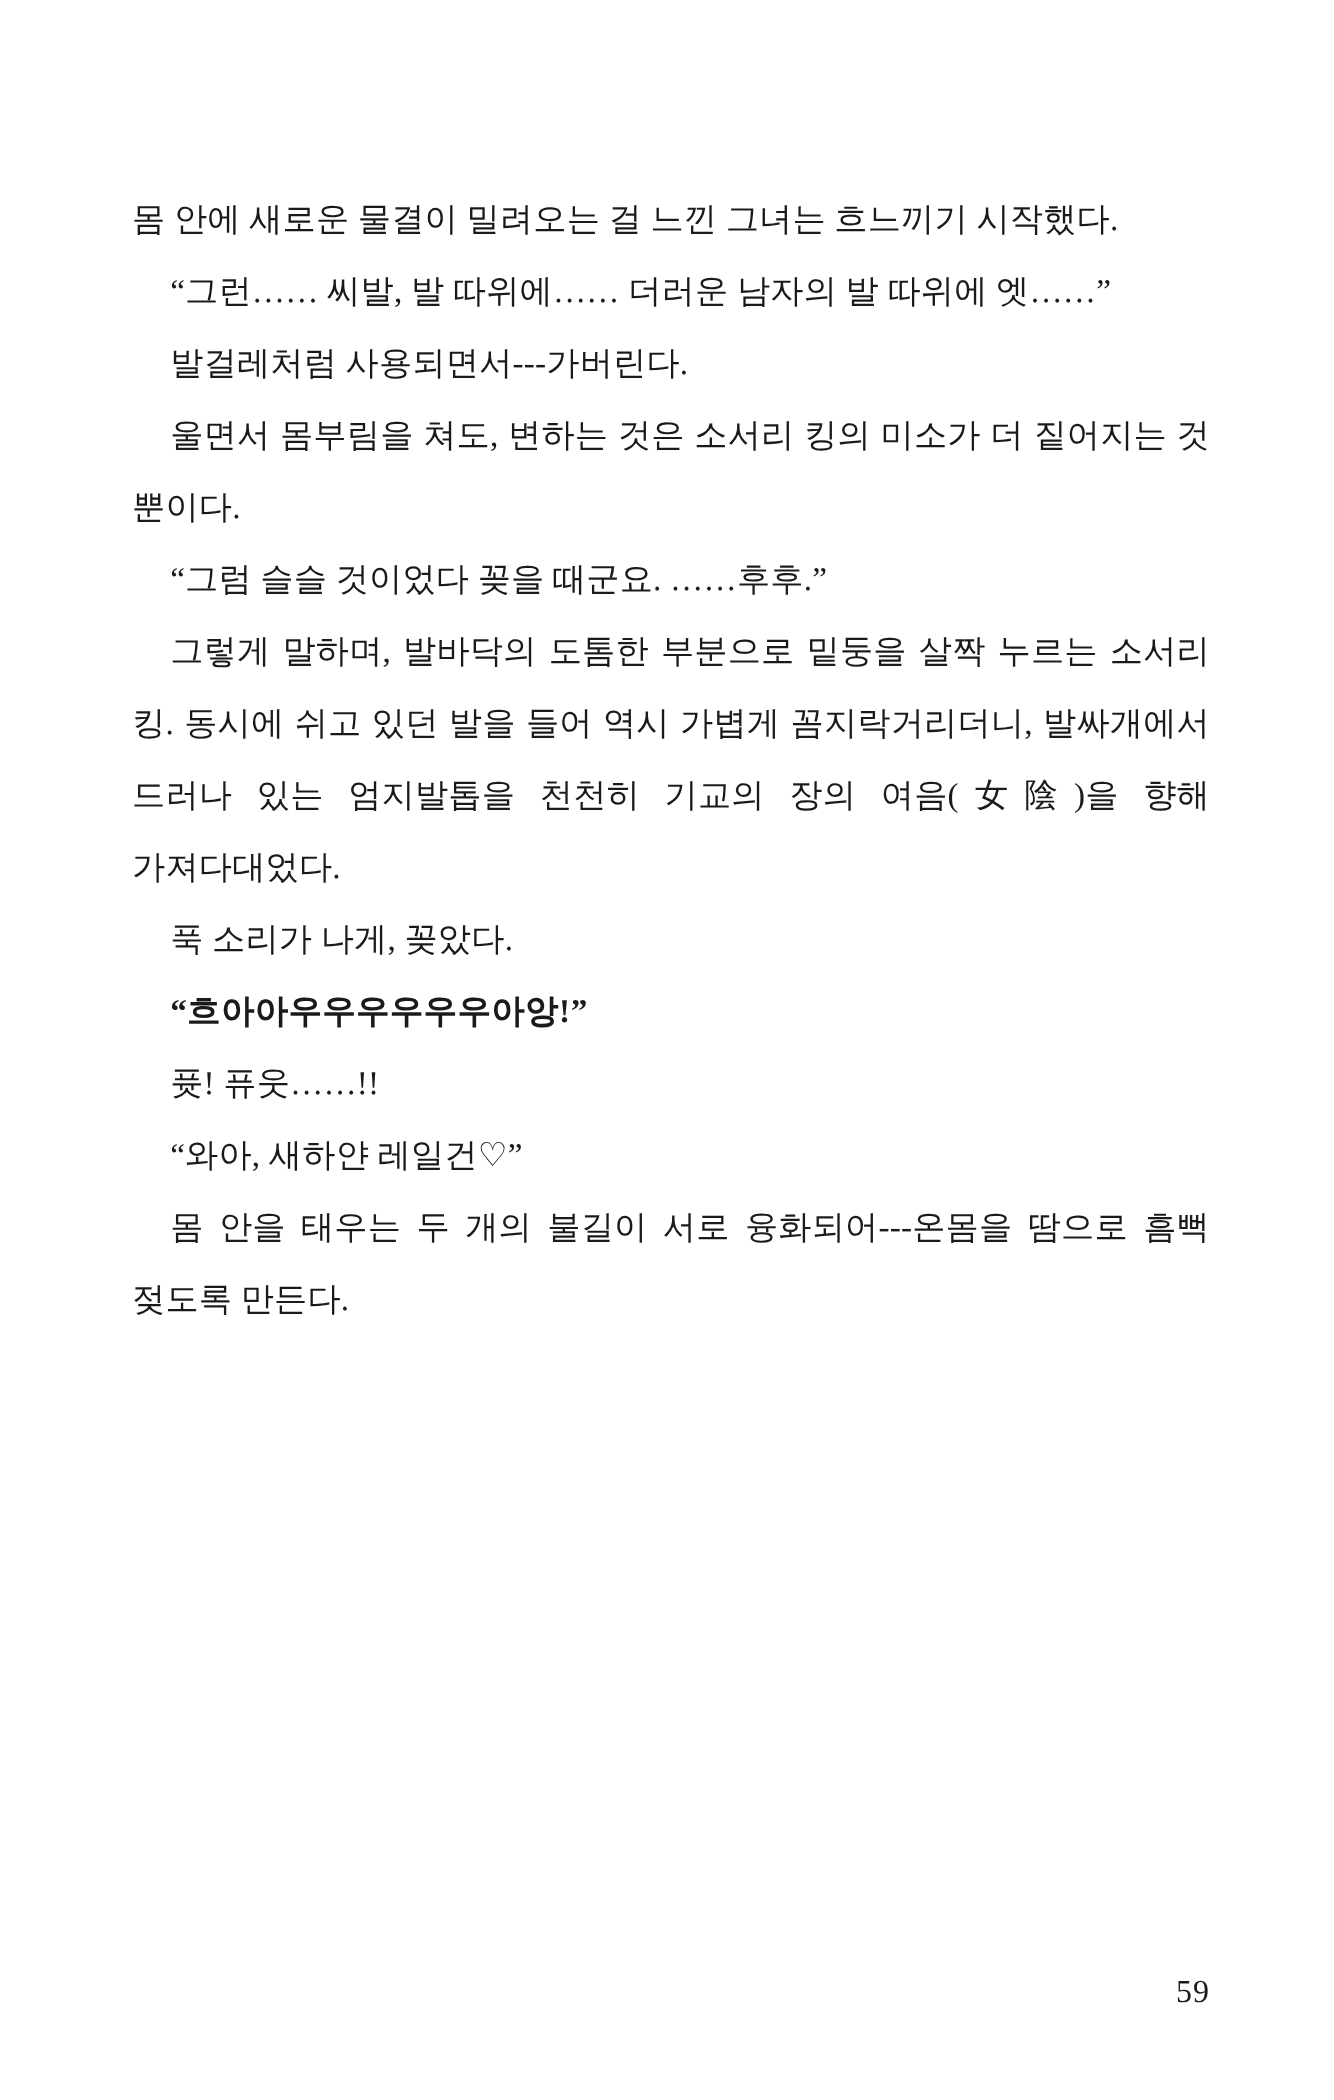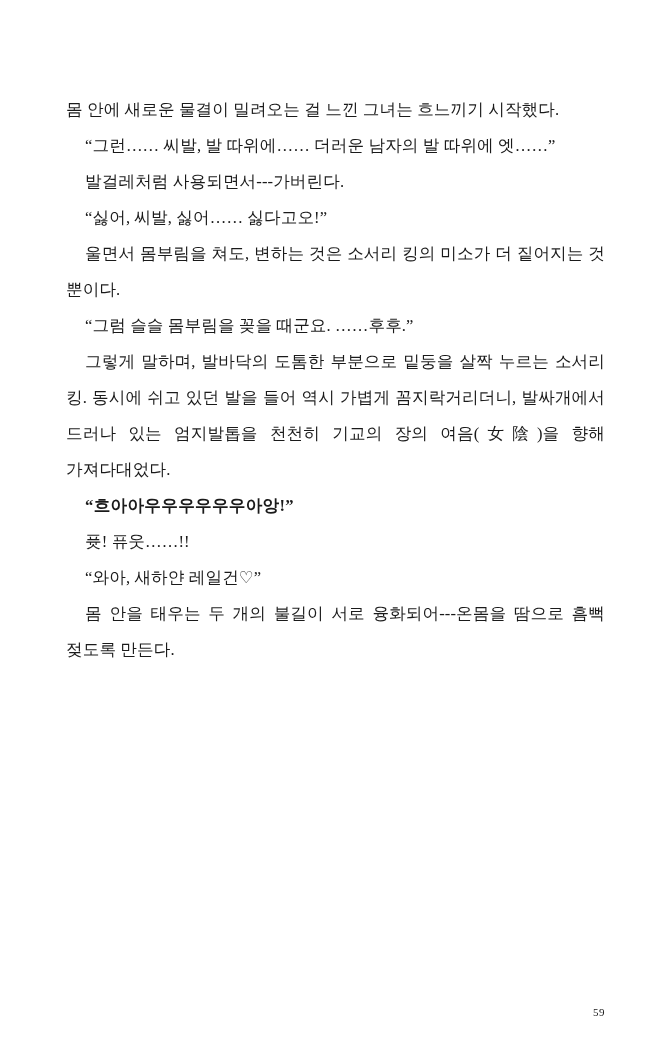--- a/index.html
+++ b/index.html
@@ -36,37 +36,37 @@
   .para.indent {
     text-indent: 1.15em;
   }
   .para.bold {
     font-weight: bold;
     letter-spacing: 0.3px;
   }
   .page-number {
     position: absolute;
     right: 62px;
-    bottom: 32px;
-    font-size: 11px;
+    bottom: 44px;
+    font-size: 16px;
     letter-spacing: 0.5px;
     color: #1a1a1a;
   }
 </style>
 </head>
 <body>
 
 <div class="page">
   <div class="body-text">
     <p class="para">몸 안에 새로운 물결이 밀려오는 걸 느낀 그녀는 흐느끼기 시작했다.</p>
     <p class="para indent">“그런…… 씨발, 발 따위에…… 더러운 남자의 발 따위에 엣……”</p>
     <p class="para indent">발걸레처럼 사용되면서---가버린다.</p>
-    <p class="para indent">“싫어, 씨발, 싫어…… 싫다고오!”</p>
     <p class="para indent">울면서 몸부림을 쳐도, 변하는 것은 소서리 킹의 미소가 더 짙어지는 것 뿐이다.</p>
-    <p class="para indent">“그럼 슬슬 몸부림을 꽂을 때군요. ……후후.”</p>
+    <p class="para indent">“그럼 슬슬 것이었다 꽂을 때군요. ……후후.”</p>
     <p class="para indent">그렇게 말하며, 발바닥의 도톰한 부분으로 밑둥을 살짝 누르는 소서리 킹. 동시에 쉬고 있던 발을 들어 역시 가볍게 꼼지락거리더니, 발싸개에서 드러나 있는 엄지발톱을 천천히 기교의 장의 여음(女陰)을 향해 가져다대었다.</p>
+    <p class="para indent">푹 소리가 나게, 꽂았다.</p>
     <p class="para indent bold">“흐아아우우우우우우아앙!”</p>
     <p class="para indent">퓻! 퓨웃……!!</p>
     <p class="para indent">“와아, 새하얀 레일건♡”</p>
     <p class="para indent">몸 안을 태우는 두 개의 불길이 서로 융화되어---온몸을 땀으로 흠뻑 젖도록 만든다.</p>
   </div>
   <div class="page-number">59</div>
 </div>
 
 </body></html>

